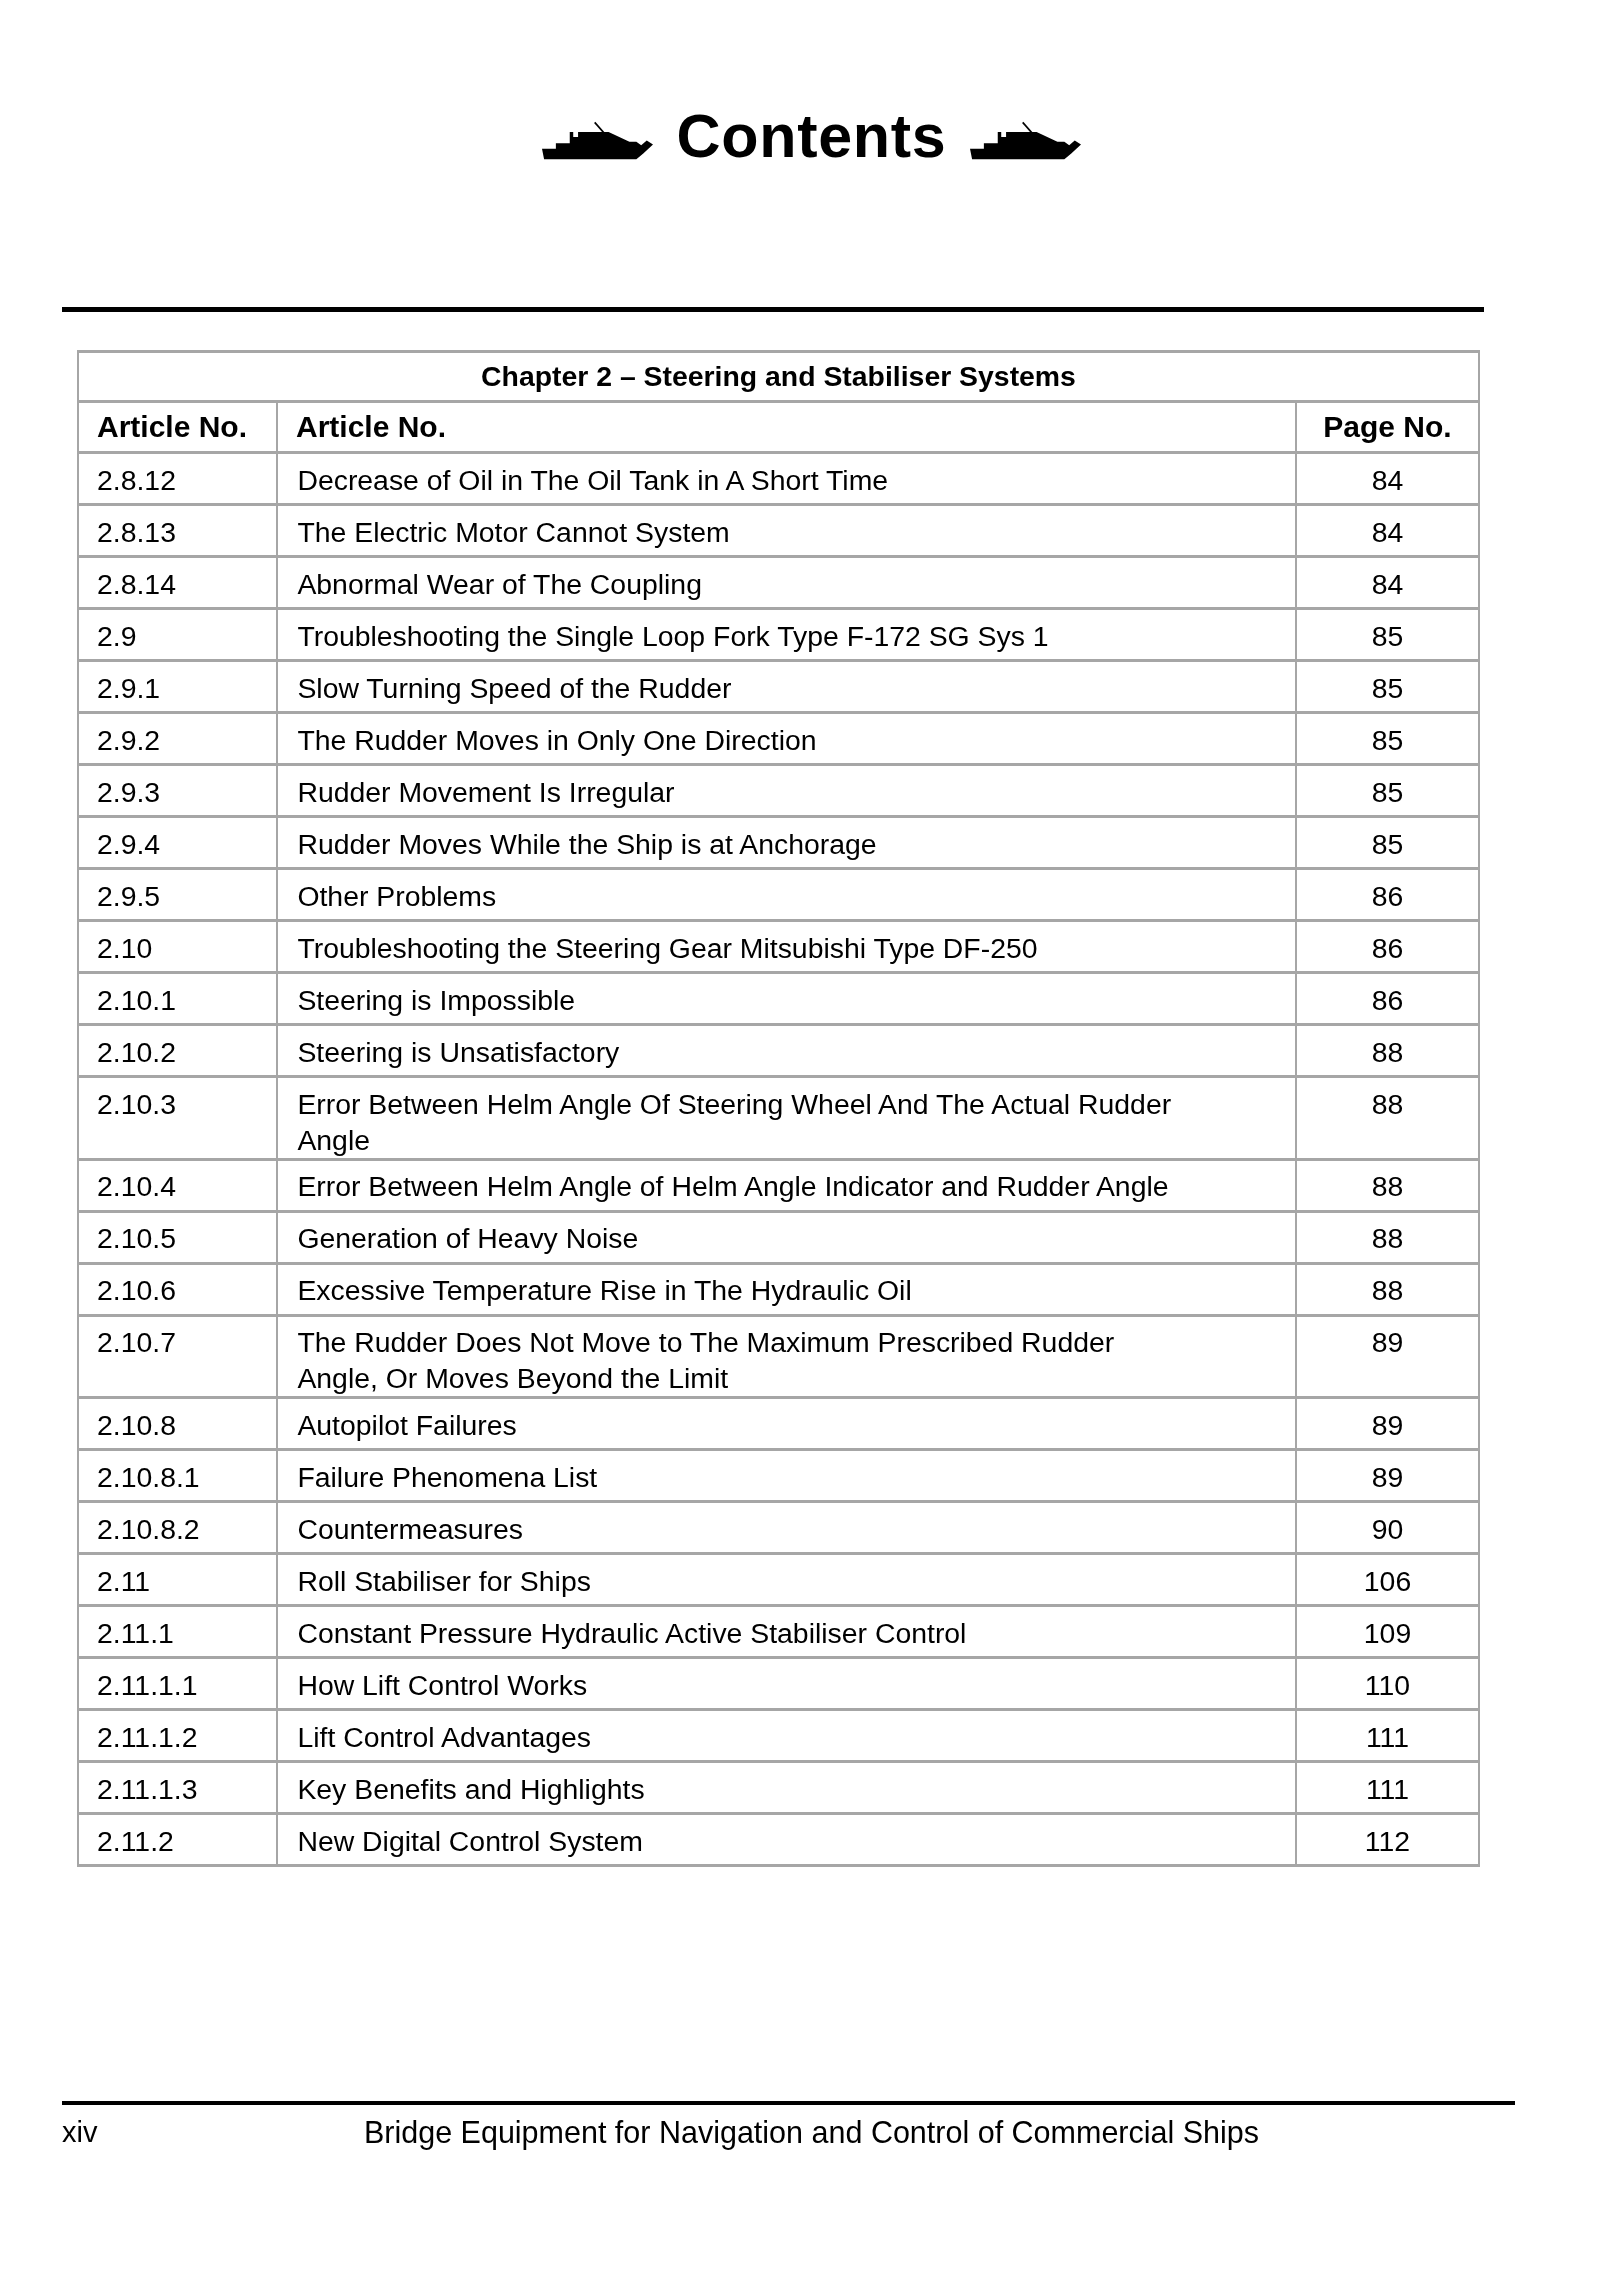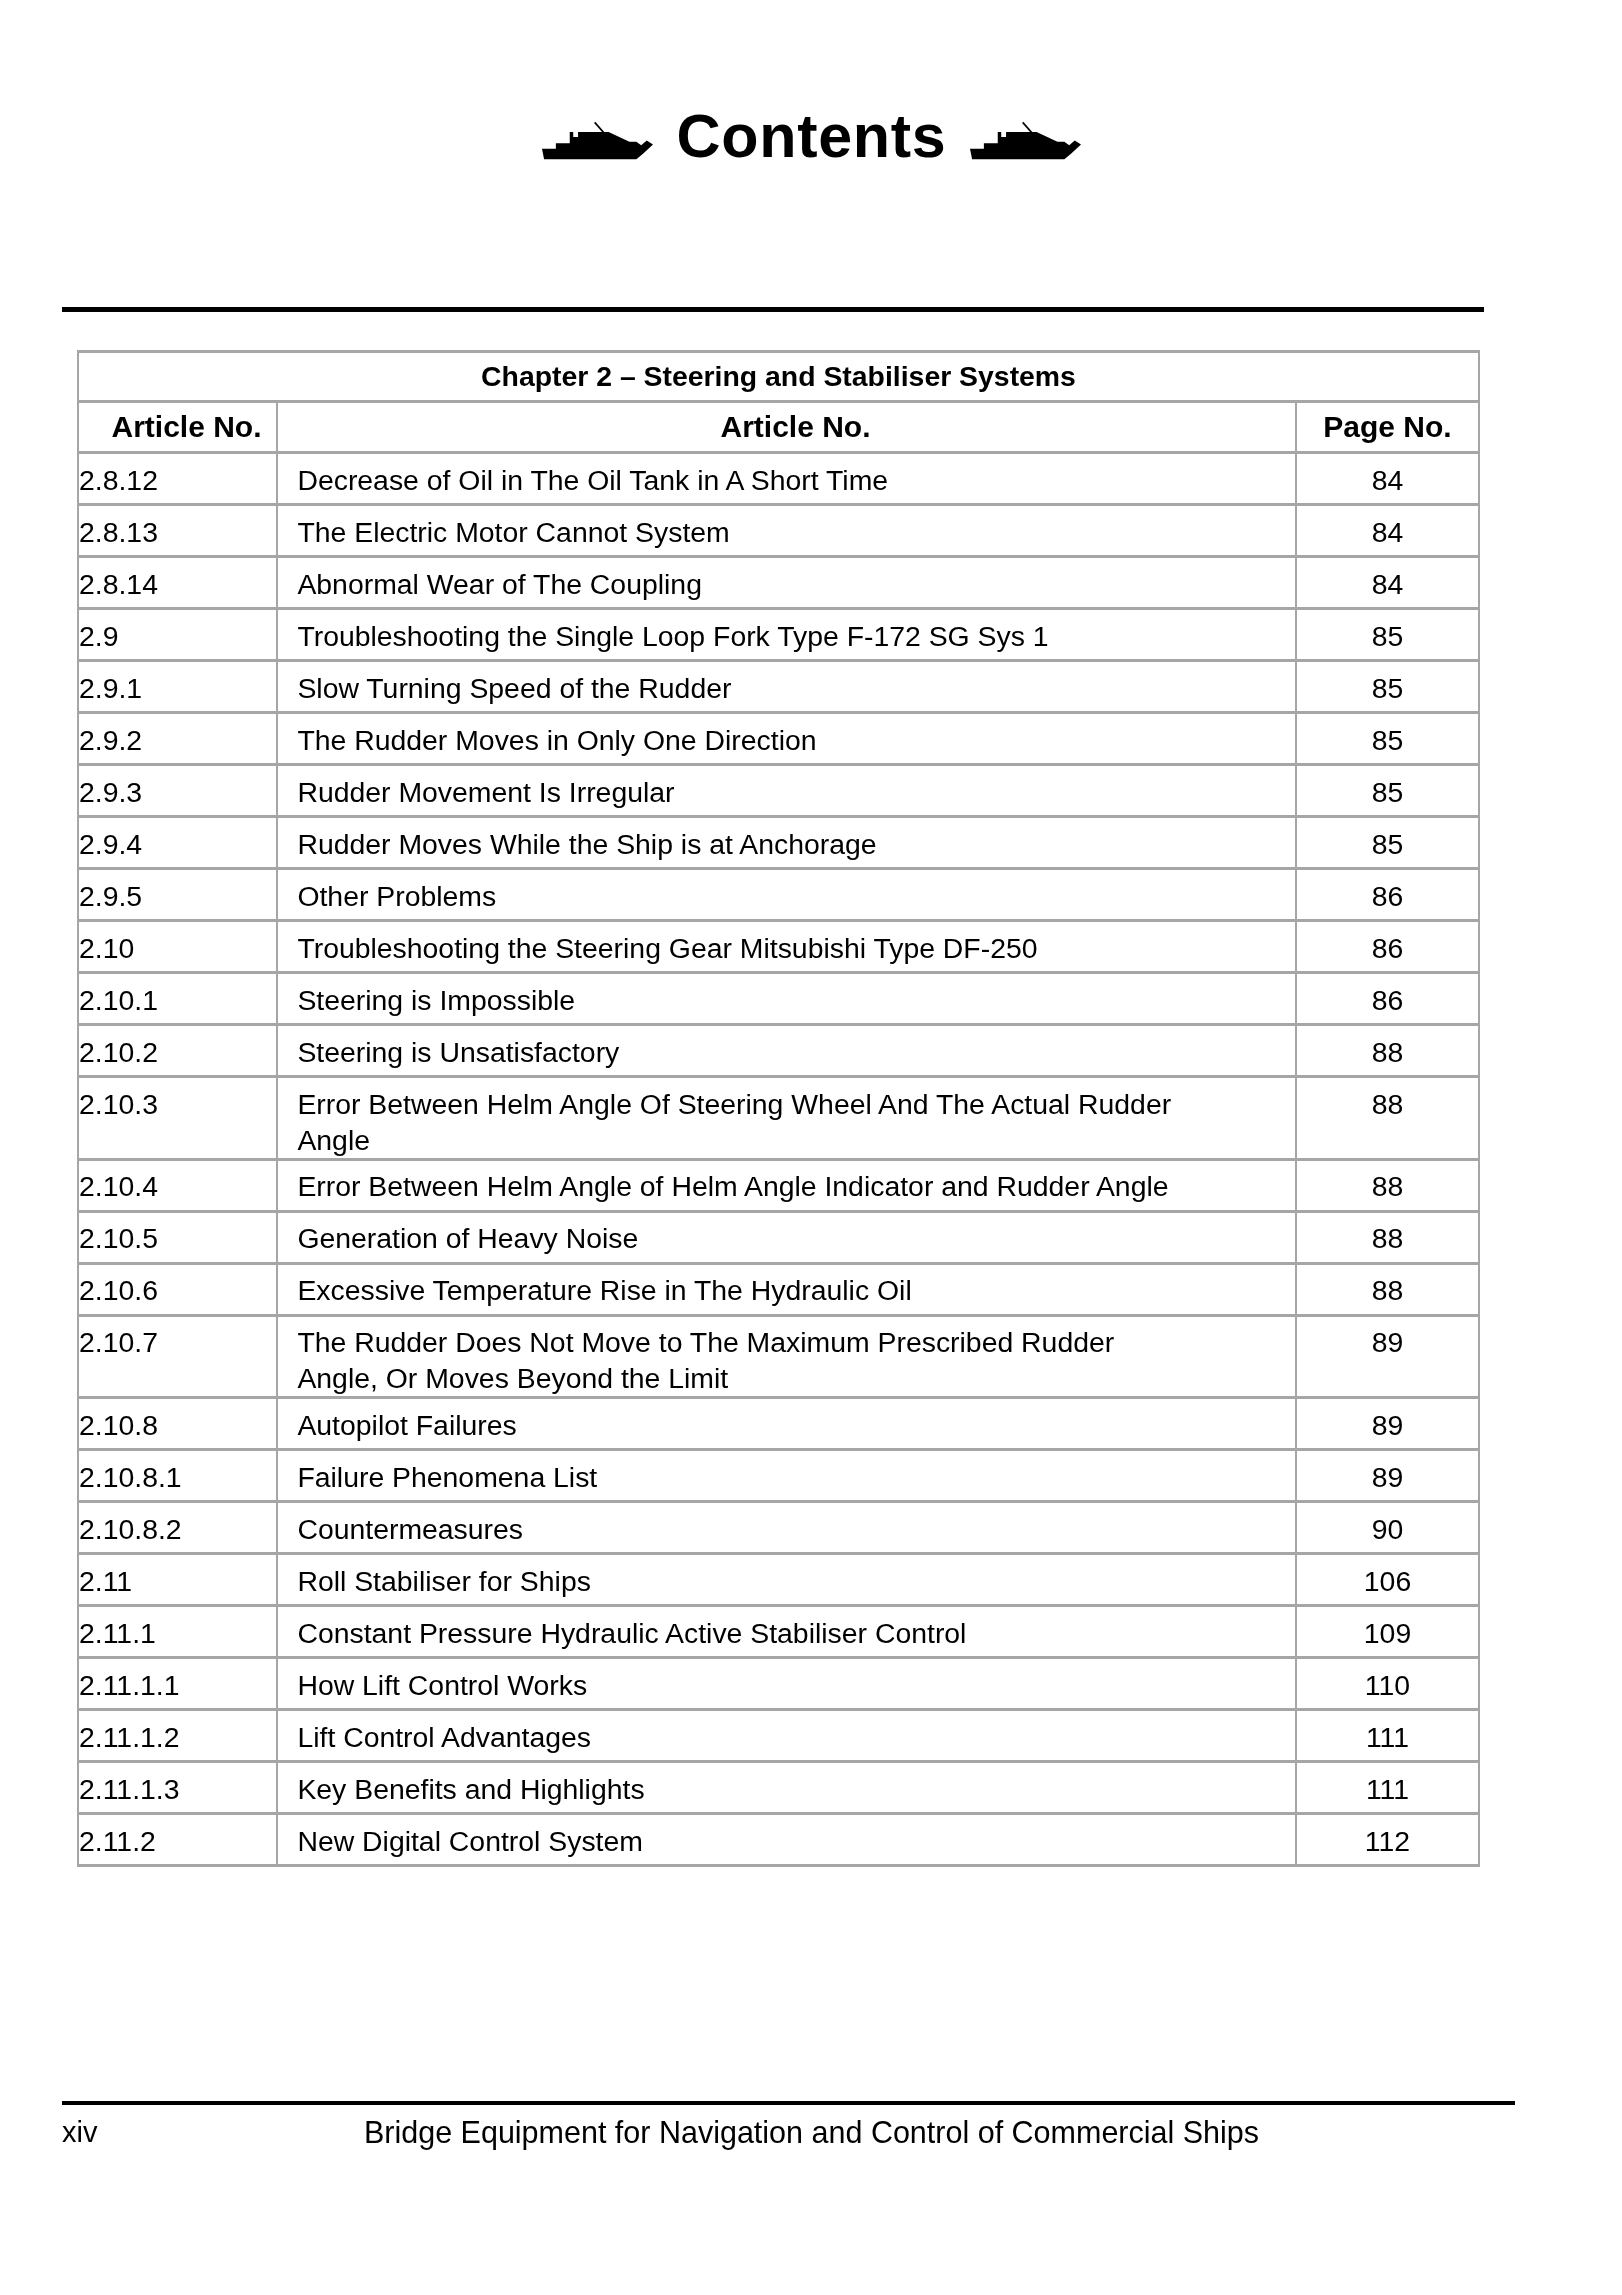--- a/index.html
+++ b/index.html
@@ -50,33 +50,33 @@
     font-size:28.4px;
   }
   th.chapter-cell {
     height:50px;
     text-align:center;
     vertical-align:middle;
     font-size:30px; font-weight:bold;
   }
   tr.col-header-row th {
     height:51px;
-    text-align:center;
+    text-align:left;
     vertical-align:middle;
     font-size:30px; font-weight:bold;
     padding-left:18px;
   }
   tr.col-header-row th.col-page-h { text-align:center; padding-left:0; }
   tbody td {
     vertical-align:top;
     padding-top:7.6px;
     line-height:36px;
     height:52px;
   }
-  td.col-article { }
+  td.col-article { padding-left:18px; }
   td.col-title   { padding-left:19.4px; padding-right:14px; white-space:pre-line;margin-left:32px; }
   td.col-page    { text-align:center; }
   
   .footer-text {
     position:absolute; left:0; top:2114px;
     width:1623px;
     text-align:center;
     font-size:30.5px;
     line-height:36px;
   }

